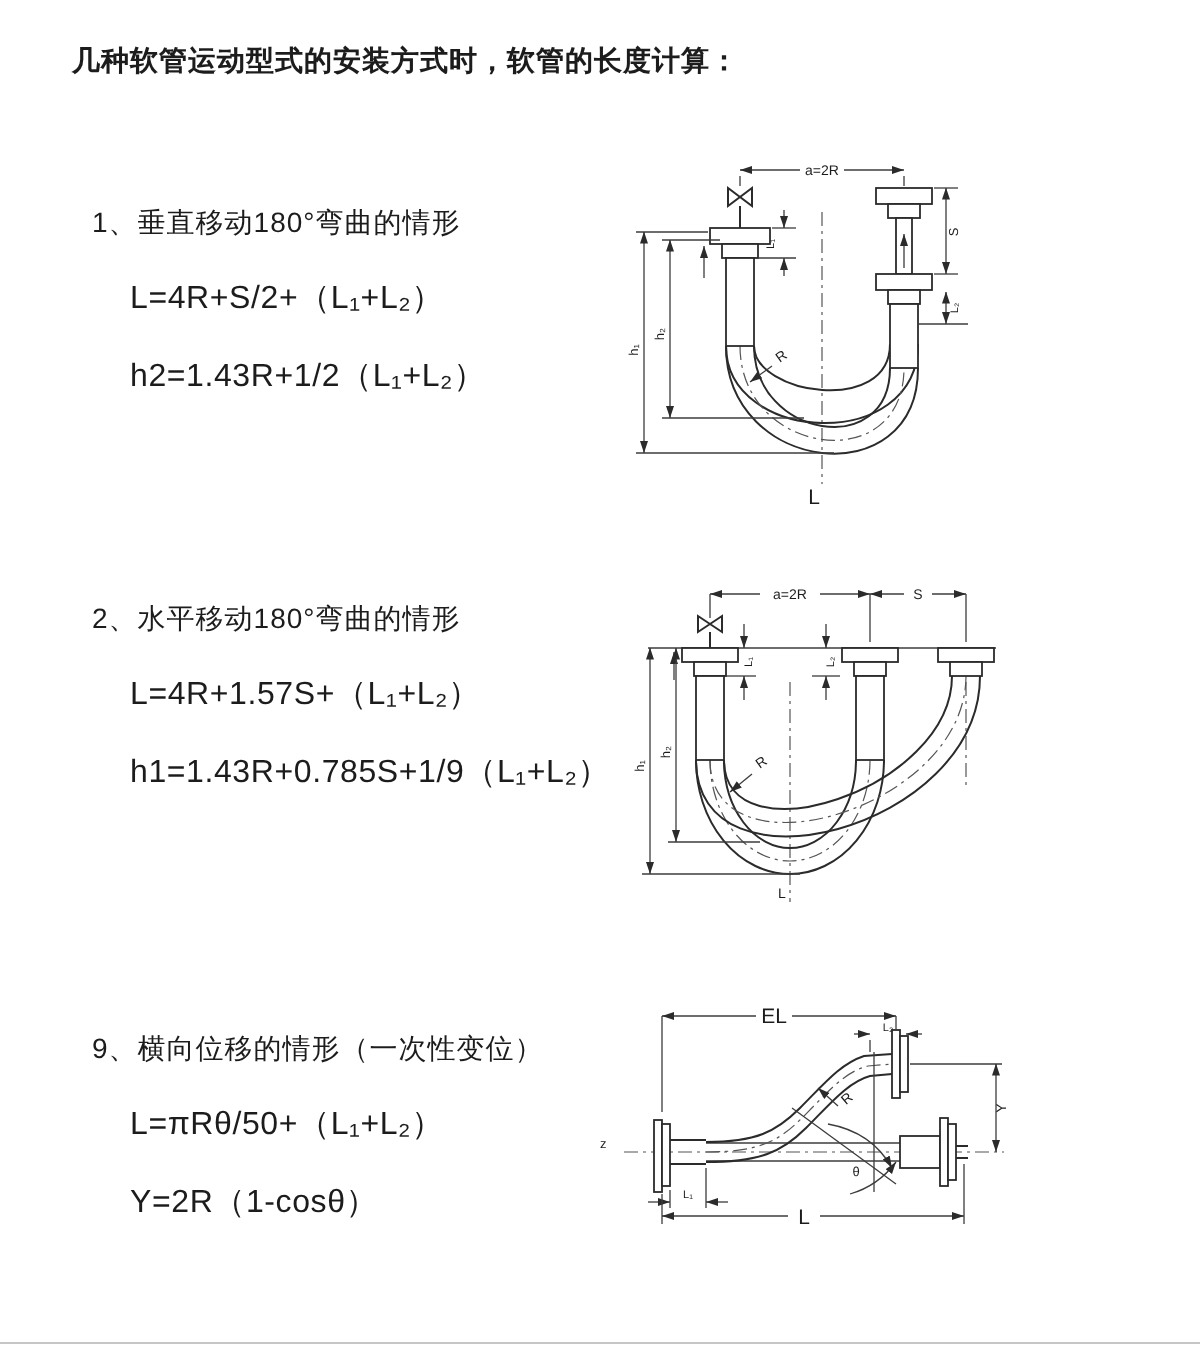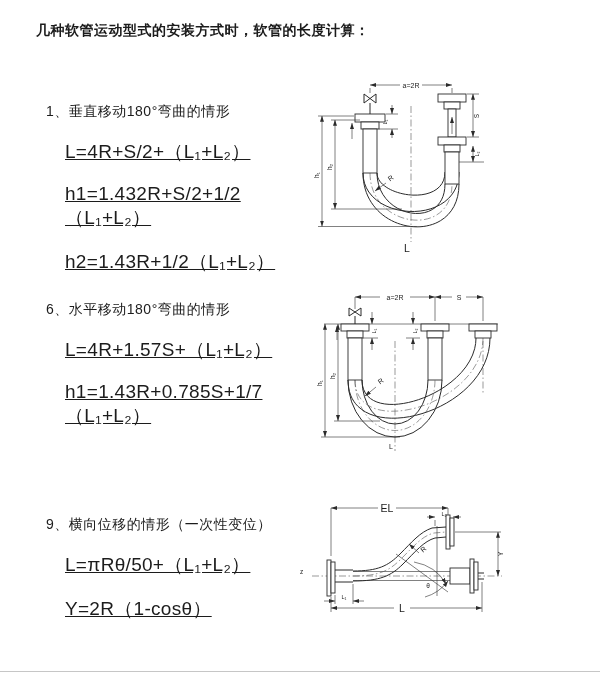--- a/index.html
+++ b/index.html
@@ -6,21 +6,21 @@
   body {
     width:600px; height:675px; position:relative; background:#ffffff;
     font-family:"Liberation Sans", sans-serif; color:#1c1c1c; overflow:hidden;
   }
   .title {
     position:absolute; left:36px; top:22px;
     font-size:14px; font-weight:bold; letter-spacing:0.5px;
   }
   .sec { position:absolute; width:280px; }
   .sec h3 { margin:0; font-size:14px; font-weight:normal; letter-spacing:0.5px; }
-  .sec .f { margin:18px 0 0 0; padding-left:19px; font-size:19px; letter-spacing:0.3px;text-decoration:underline; }
+  .sec .f { margin:18px 0 0 0; padding-left:19px; font-size:16px; letter-spacing:0.3px; }
   #sec1 { left:46px; top:103px; }
   #sec2 { left:46px; top:301px; }
   #sec3 { left:46px; top:516px; }
   .diag { position:absolute; }
   #d1 { left:312px; top:72px; }
   #d2 { left:310px; top:283px; }
   #d3 { left:298px; top:496px; }
   .dl { stroke:#2b2b2b; stroke-width:1; fill:none; }
   .dr { stroke:#2b2b2b; stroke-width:0.9; fill:#ffffff; }
   .tl { stroke:#3c3c3c; stroke-width:0.65; fill:none; }
@@ -33,28 +33,27 @@
   .page-edge { position:absolute; left:0; right:0; bottom:3px; border-top:1px solid #c6c6c6; }
 </style>
 </head>
 <body>
 
 <div class="title">几种软管运动型式的安装方式时，软管的长度计算：</div>
 
 <div class="sec" id="sec1">
   <h3>1、垂直移动180°弯曲的情形</h3>
   <p class="f">L=4R+S/2+（L₁+L₂）</p>
-  <p class="f">h1=1.432R+S/2+1/2（L₁+L₂）</p>
   <p class="f">h2=1.43R+1/2（L₁+L₂）</p>
 </div>
 
 <div class="sec" id="sec2">
-  <h3>6、水平移动180°弯曲的情形</h3>
+  <h3>2、水平移动180°弯曲的情形</h3>
   <p class="f">L=4R+1.57S+（L₁+L₂）</p>
-  <p class="f">h1=1.43R+0.785S+1/7（L₁+L₂）</p>
+  <p class="f">h1=1.43R+0.785S+1/9（L₁+L₂）</p>
 </div>
 
 <div class="sec" id="sec3">
   <h3>9、横向位移的情形（一次性变位）</h3>
   <p class="f">L=πRθ/50+（L₁+L₂）</p>
   <p class="f">Y=2R（1-cosθ）</p>
 </div>
 
 <div class="diag" id="d1">
 <svg width="278" height="190" viewBox="0 0 278 190">

